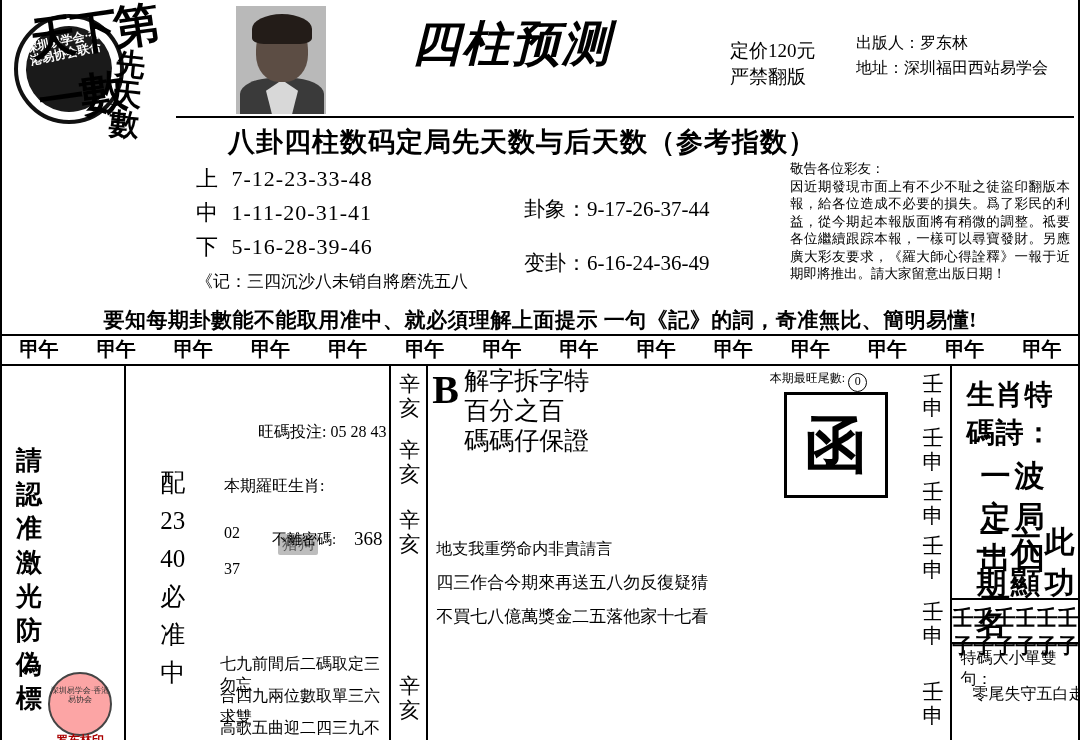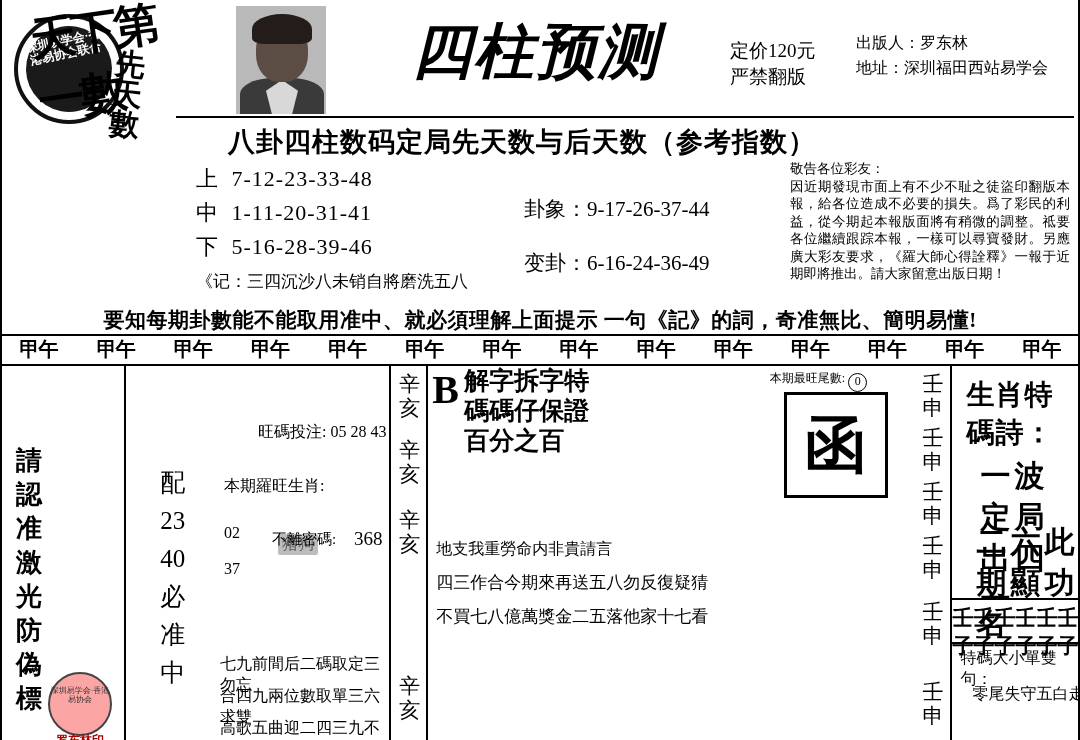--- a/index.html
+++ b/index.html
@@ -123,21 +123,21 @@
     top: 74px;
     width: 32px;
     height: 36px;
     background: #d8d8d8;
     clip-path: polygon(50% 0, 100% 30%, 80% 100%, 20% 100%, 0 30%);
   }
   .masthead {
     position: absolute;
     left: 412px;
     top: 12px;
-    font-size: 60px;
+    font-size: 48px;
     font-weight: bold;
     letter-spacing: 2px;
     font-family: "Liberation Serif", serif;
     font-style: italic;
   }
   .price-block {
     position: absolute;
     left: 730px;
     top: 38px;
     font-size: 19px;
@@ -333,21 +333,21 @@
     top: 2px;
     font-size: 40px;
     font-weight: bold;
     font-family: "Liberation Serif", serif;
   }
   .c5 .slogan {
     position: absolute;
     left: 36px;
     top: 2px;
     font-size: 25px;
-    font-weight: bold;
+    font-weight: normal;
     line-height: 30px;
     letter-spacing: 0px;
   }
   .c5 .poem {
     position: absolute;
     left: 8px;
     top: 168px;
     font-size: 17px;
     line-height: 34px;
   }
@@ -592,22 +592,22 @@
       <div class="v" style="top:8px;">辛亥</div>
       <div class="v" style="top:74px;">辛亥</div>
       <div class="v" style="top:144px;">辛亥</div>
       <div class="v" style="top:310px;">辛亥</div>
     </div>
 
     <div class="col c5">
       <div class="bigB">B</div>
       <div class="slogan">
         <div>解字拆字特</div>
+        <div>百分之百</div>
         <div>碼碼仔保證</div>
-        <div>百分之百</div>
       </div>
       <div class="poem">
         <div class="p1">地支我重勞命内非貴請言</div>
         <div>四三作合今期來再送五八勿反復疑猜</div>
         <div>不買七八億萬獎金二五落他家十七看</div>
       </div>
     </div>
 
     <div class="col c6">
       <div class="topnote">

